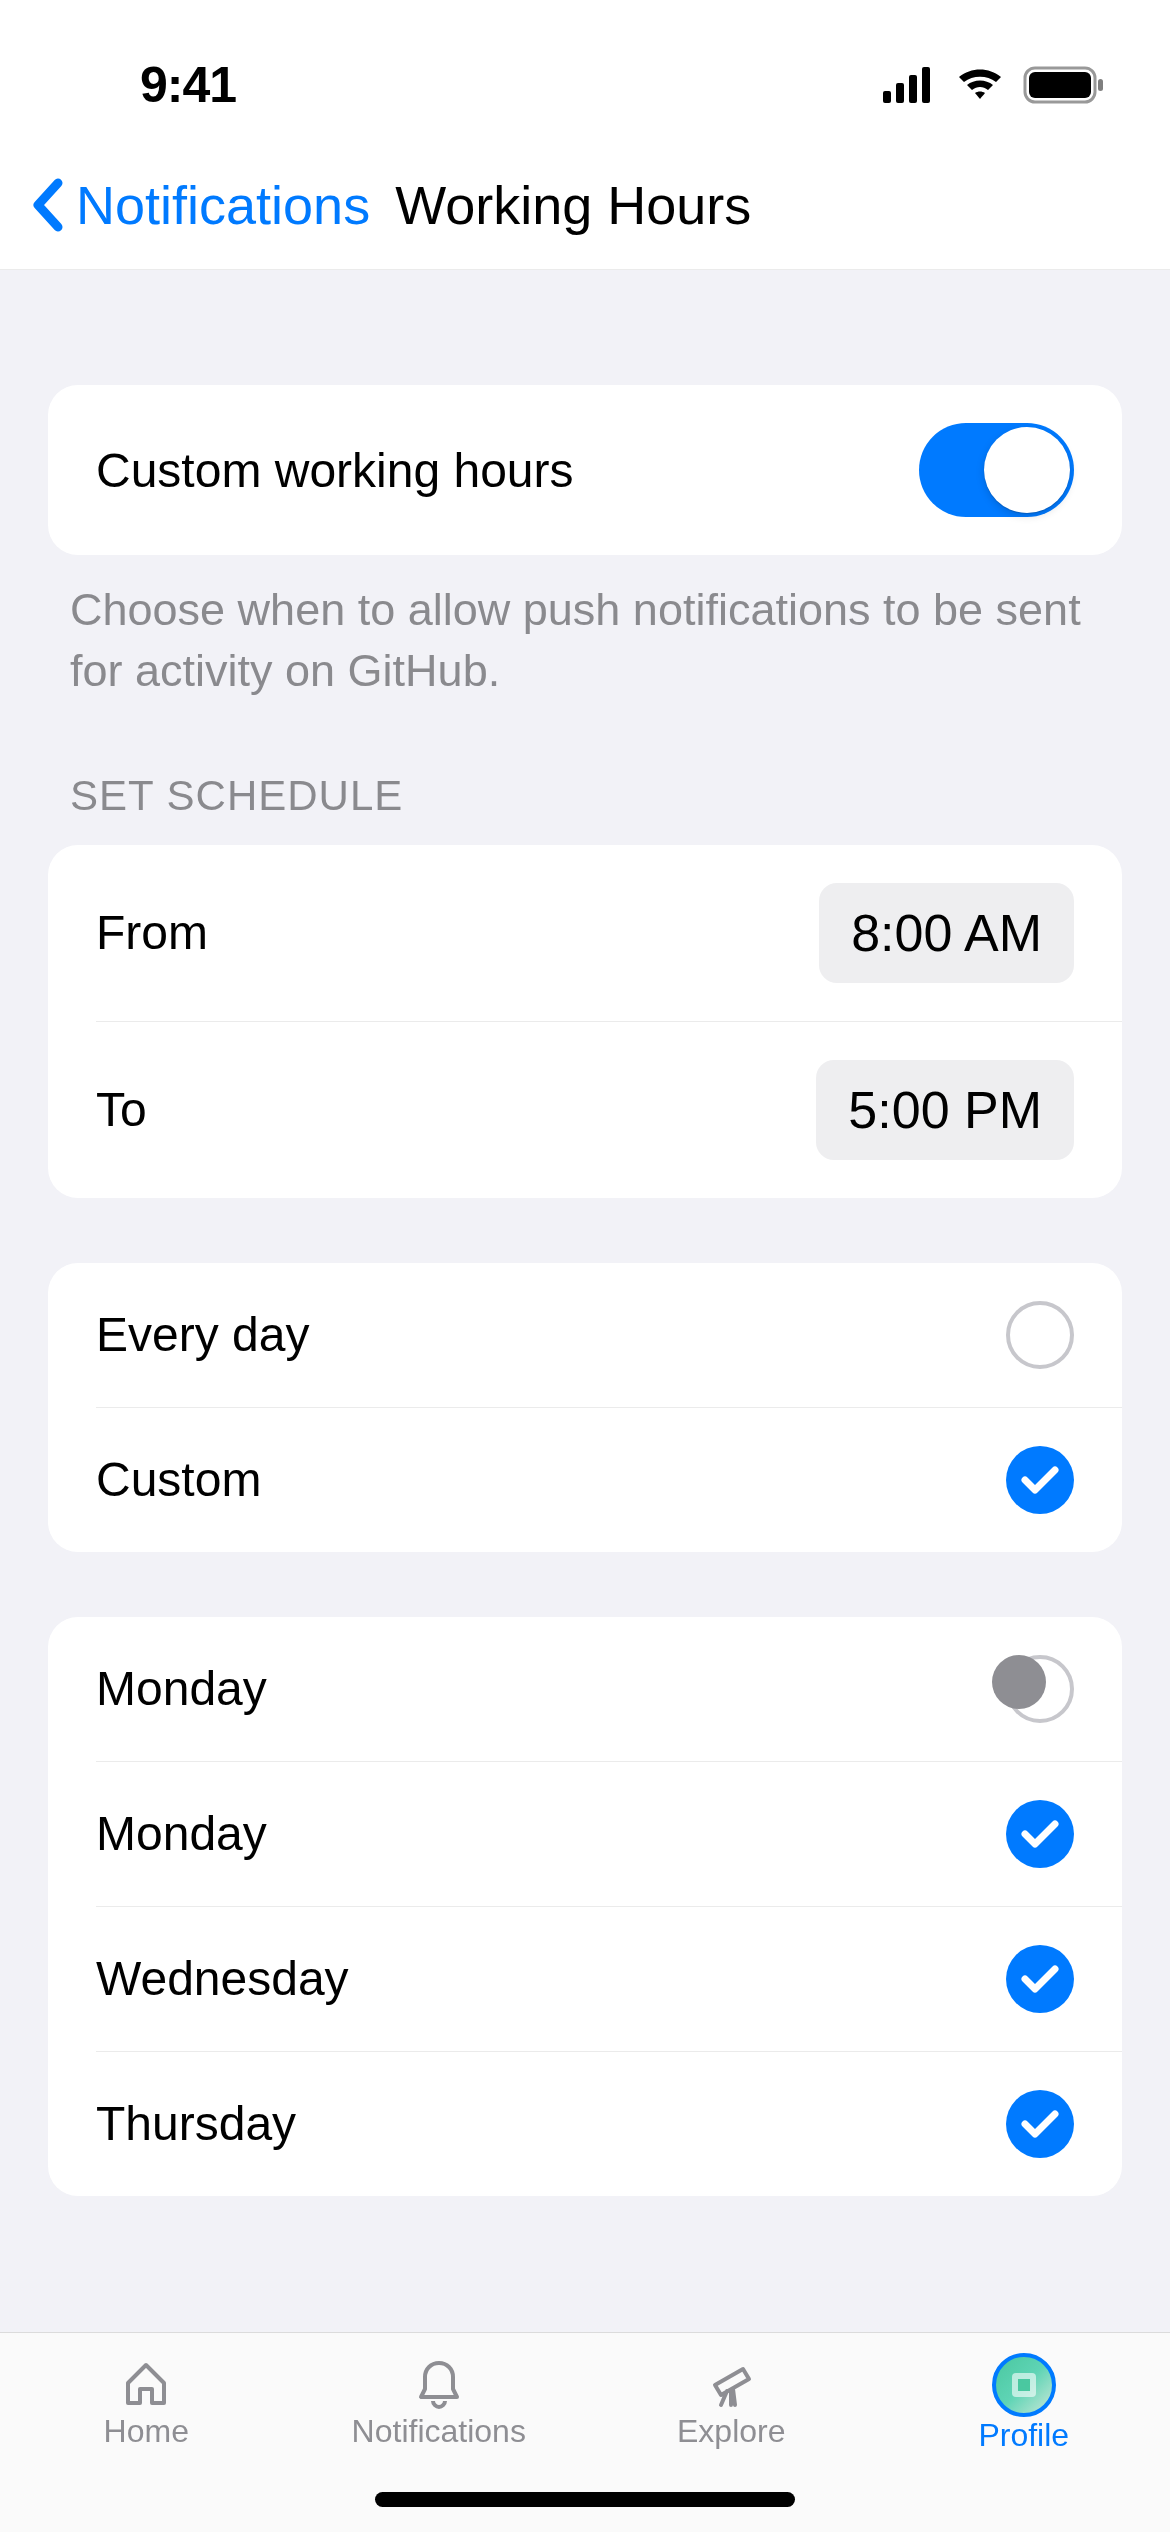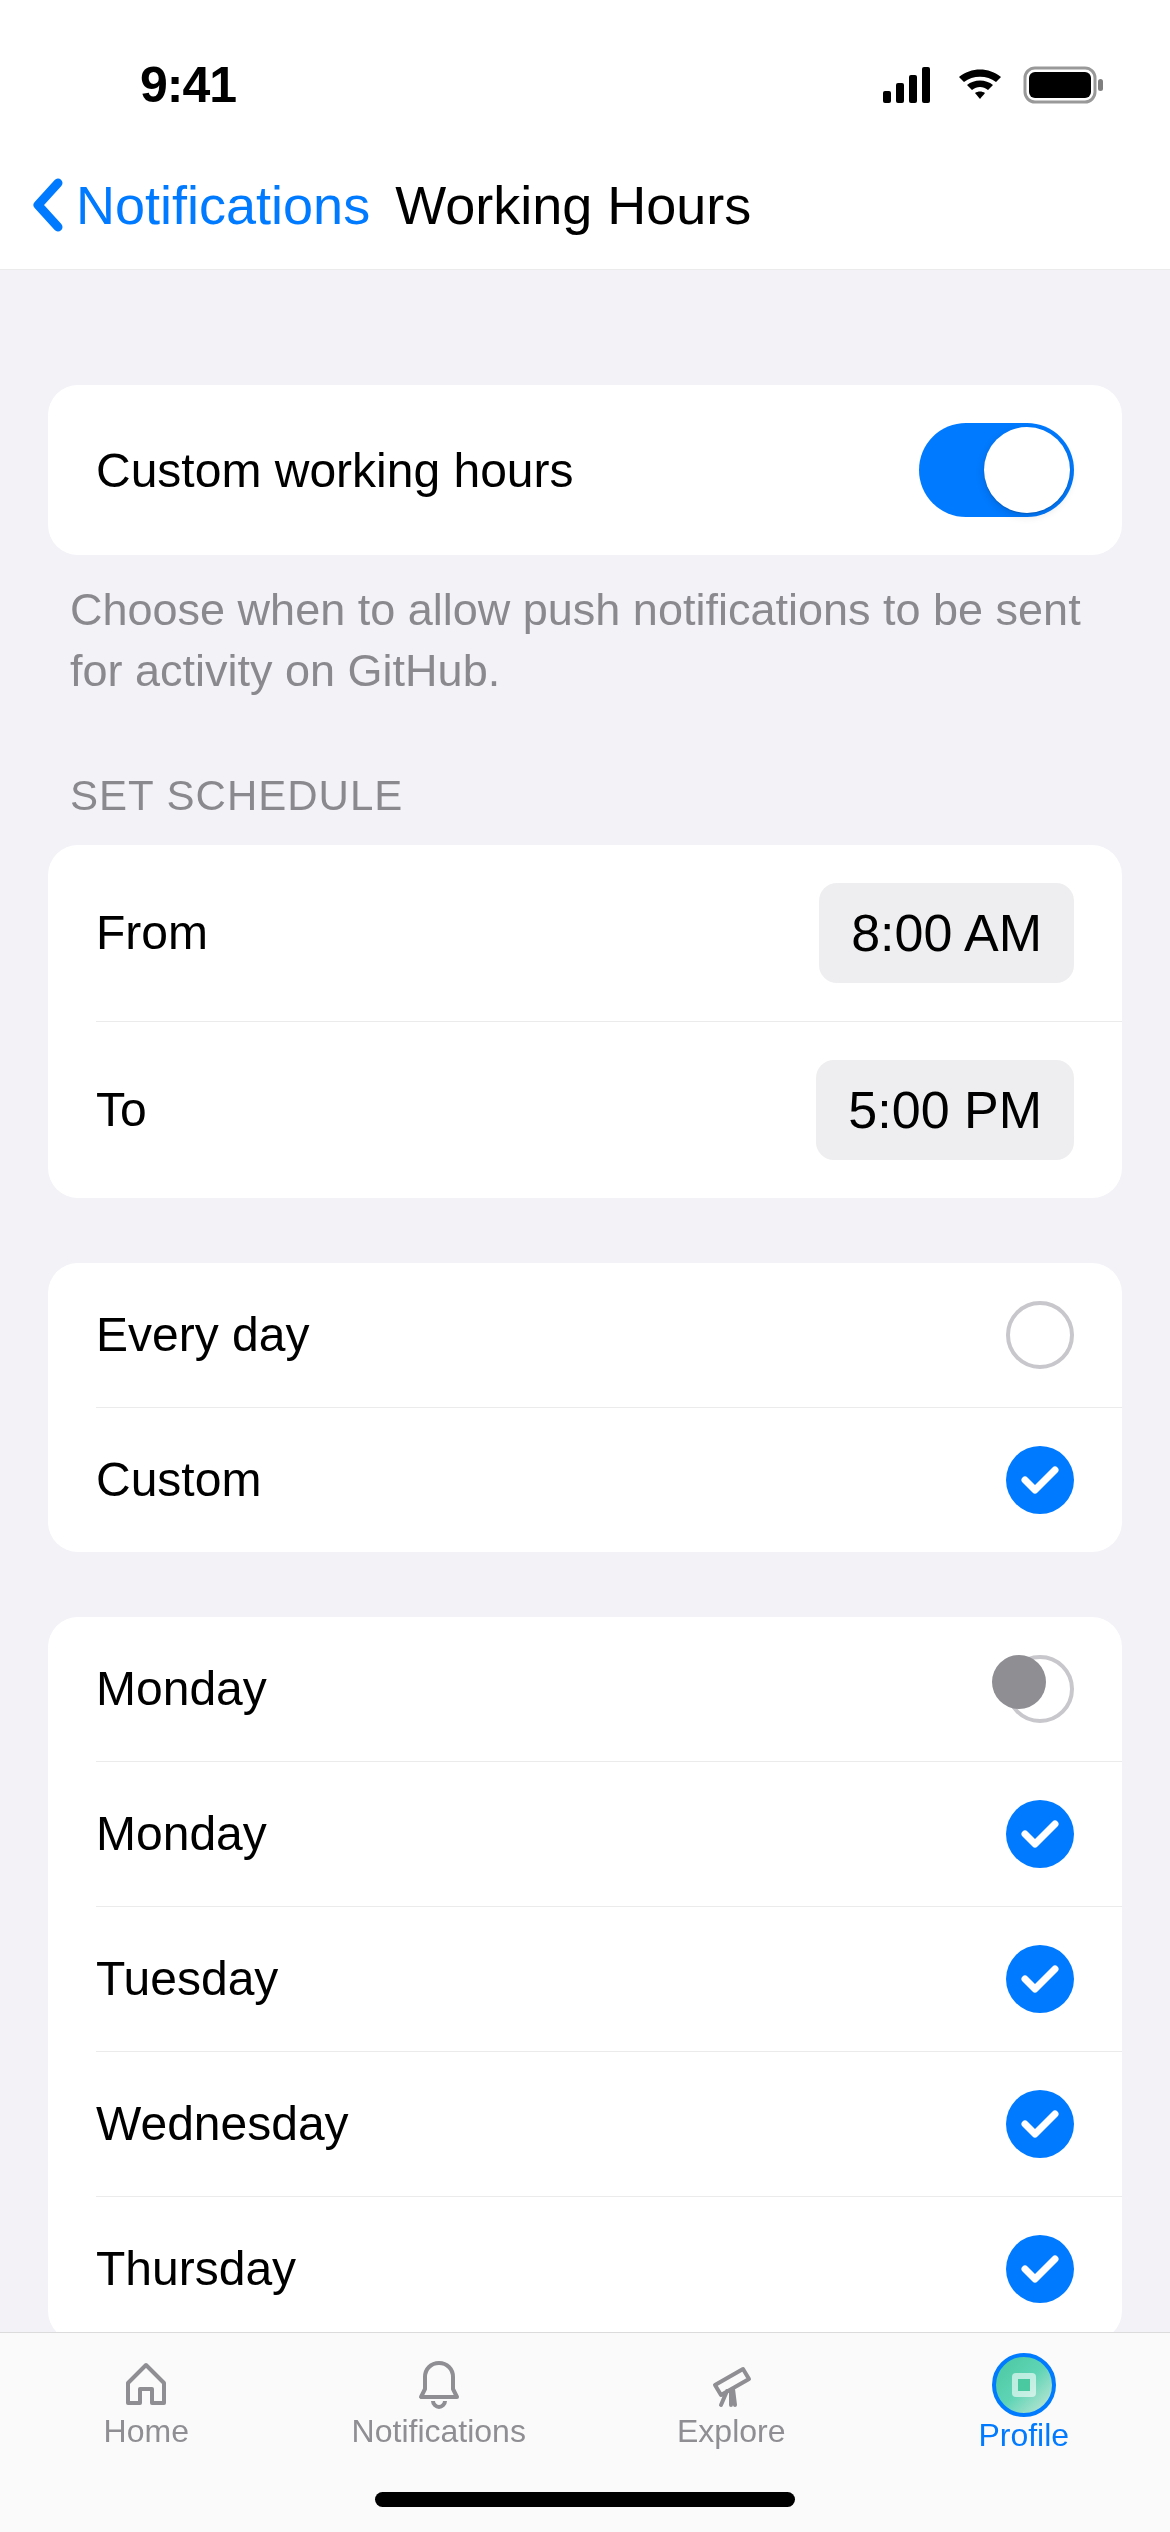--- a/index.html
+++ b/index.html
@@ -332,28 +332,20 @@
     </div>
     <div class="row">
       <div class="row-label">Monday</div>
       <div class="check-circle">
         <svg width="38" height="30" viewBox="0 0 38 30">
             <path d="M4 15 L14 25 L34 5" stroke="white" stroke-width="7" fill="none" stroke-linecap="round" stroke-linejoin="round"></path>
           </svg>
       </div>
     </div>
     <div class="row">
-      <div class="row-label">Tuesday</div>
-      <div class="check-circle">
-        <svg width="38" height="30" viewBox="0 0 38 30">
-            <path d="M4 15 L14 25 L34 5" stroke="white" stroke-width="7" fill="none" stroke-linecap="round" stroke-linejoin="round"></path>
-          </svg>
-      </div>
-    </div>
-    <div class="row">
       <div class="row-label">Wednesday</div>
       <div class="check-circle">
         <svg width="38" height="30" viewBox="0 0 38 30">
             <path d="M4 15 L14 25 L34 5" stroke="white" stroke-width="7" fill="none" stroke-linecap="round" stroke-linejoin="round"></path>
           </svg>
       </div>
     </div>
     <div class="row">
       <div class="row-label">Thursday</div>
       <div class="check-circle">

